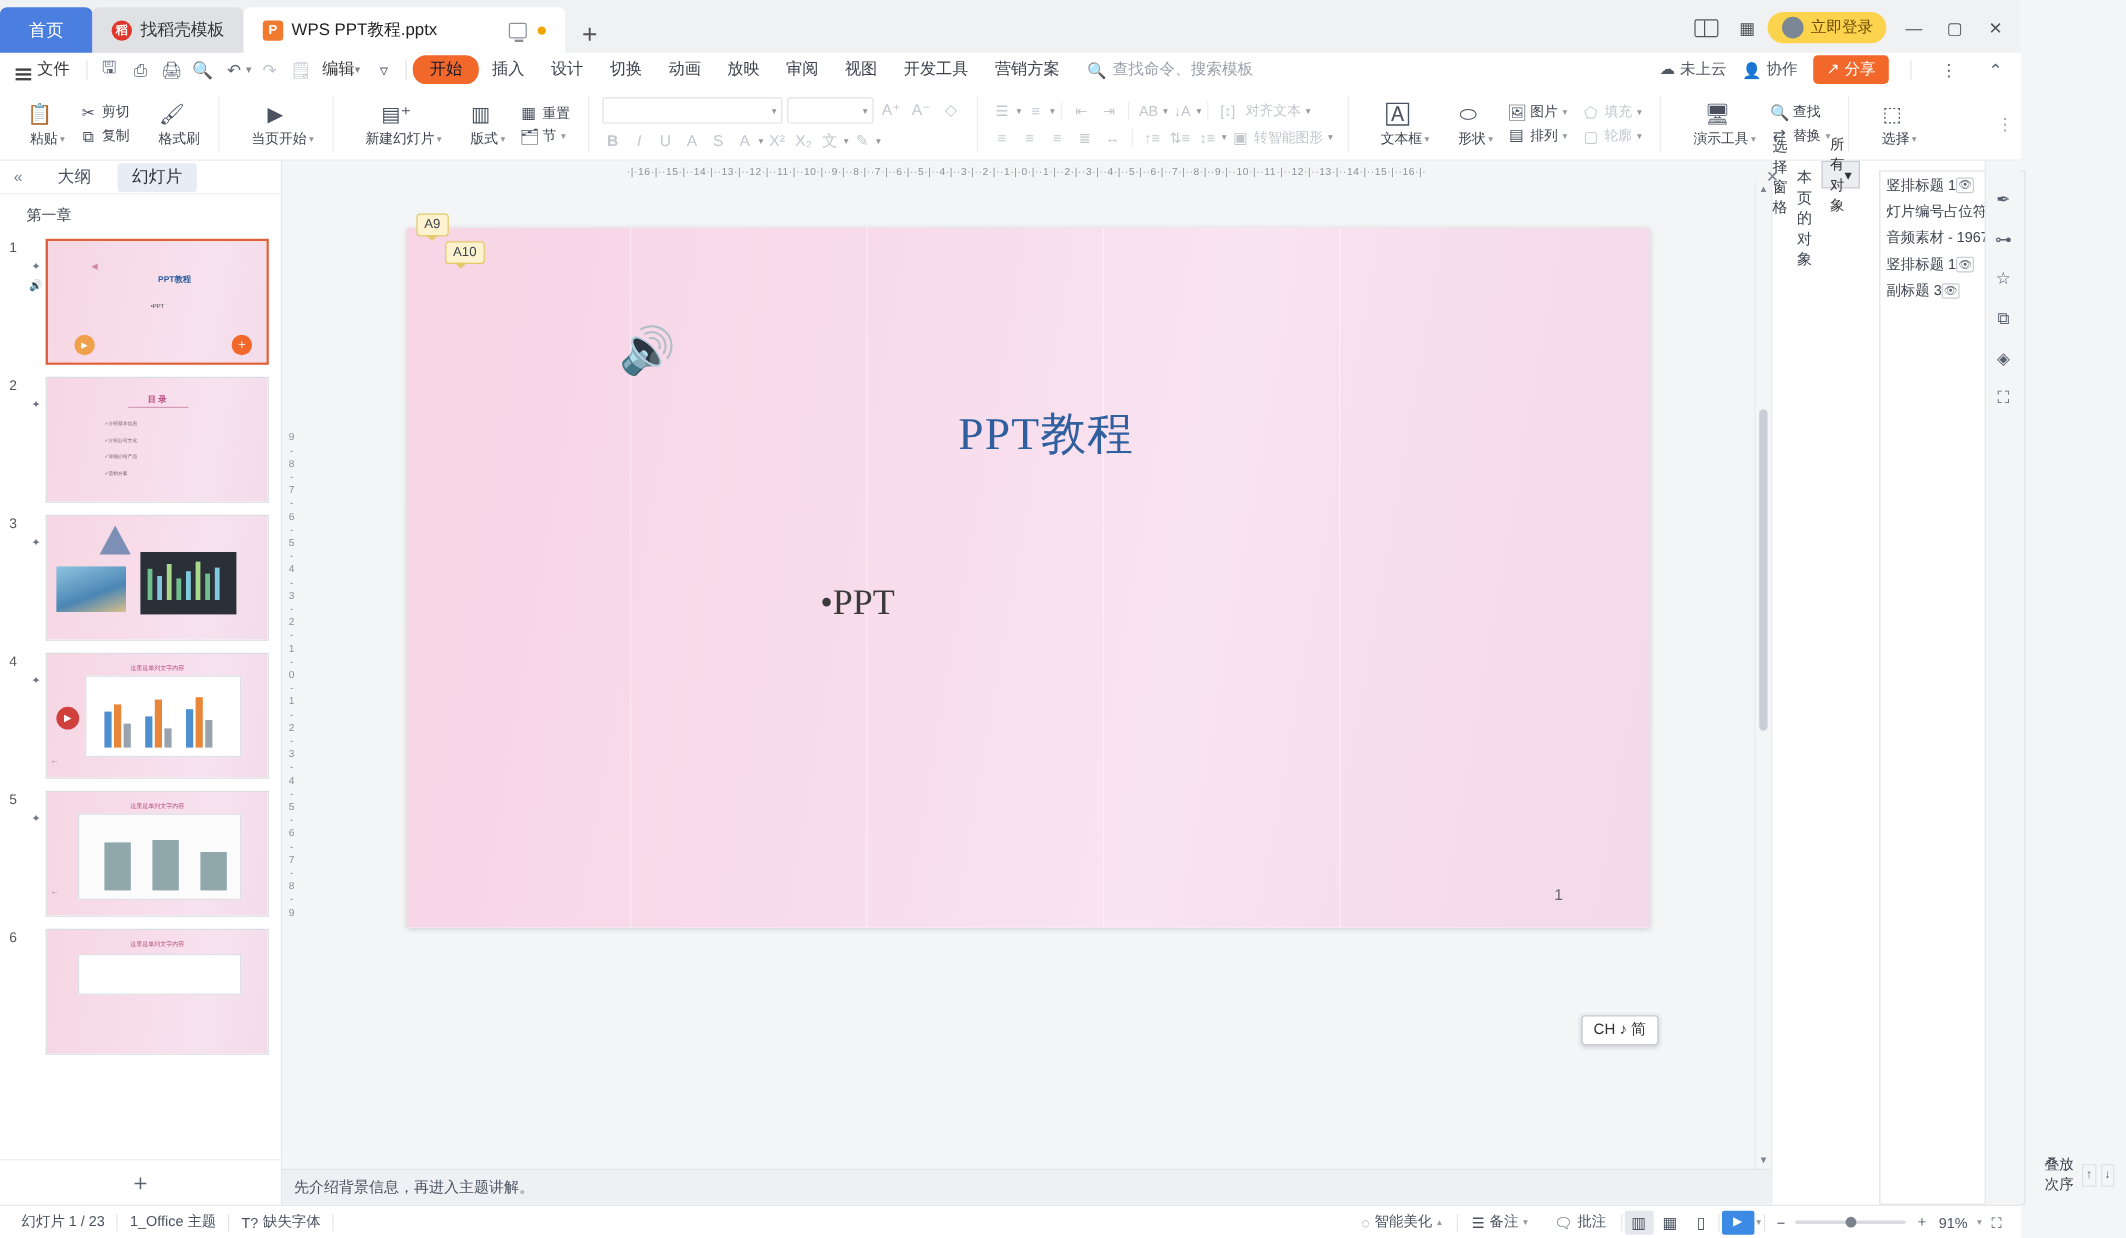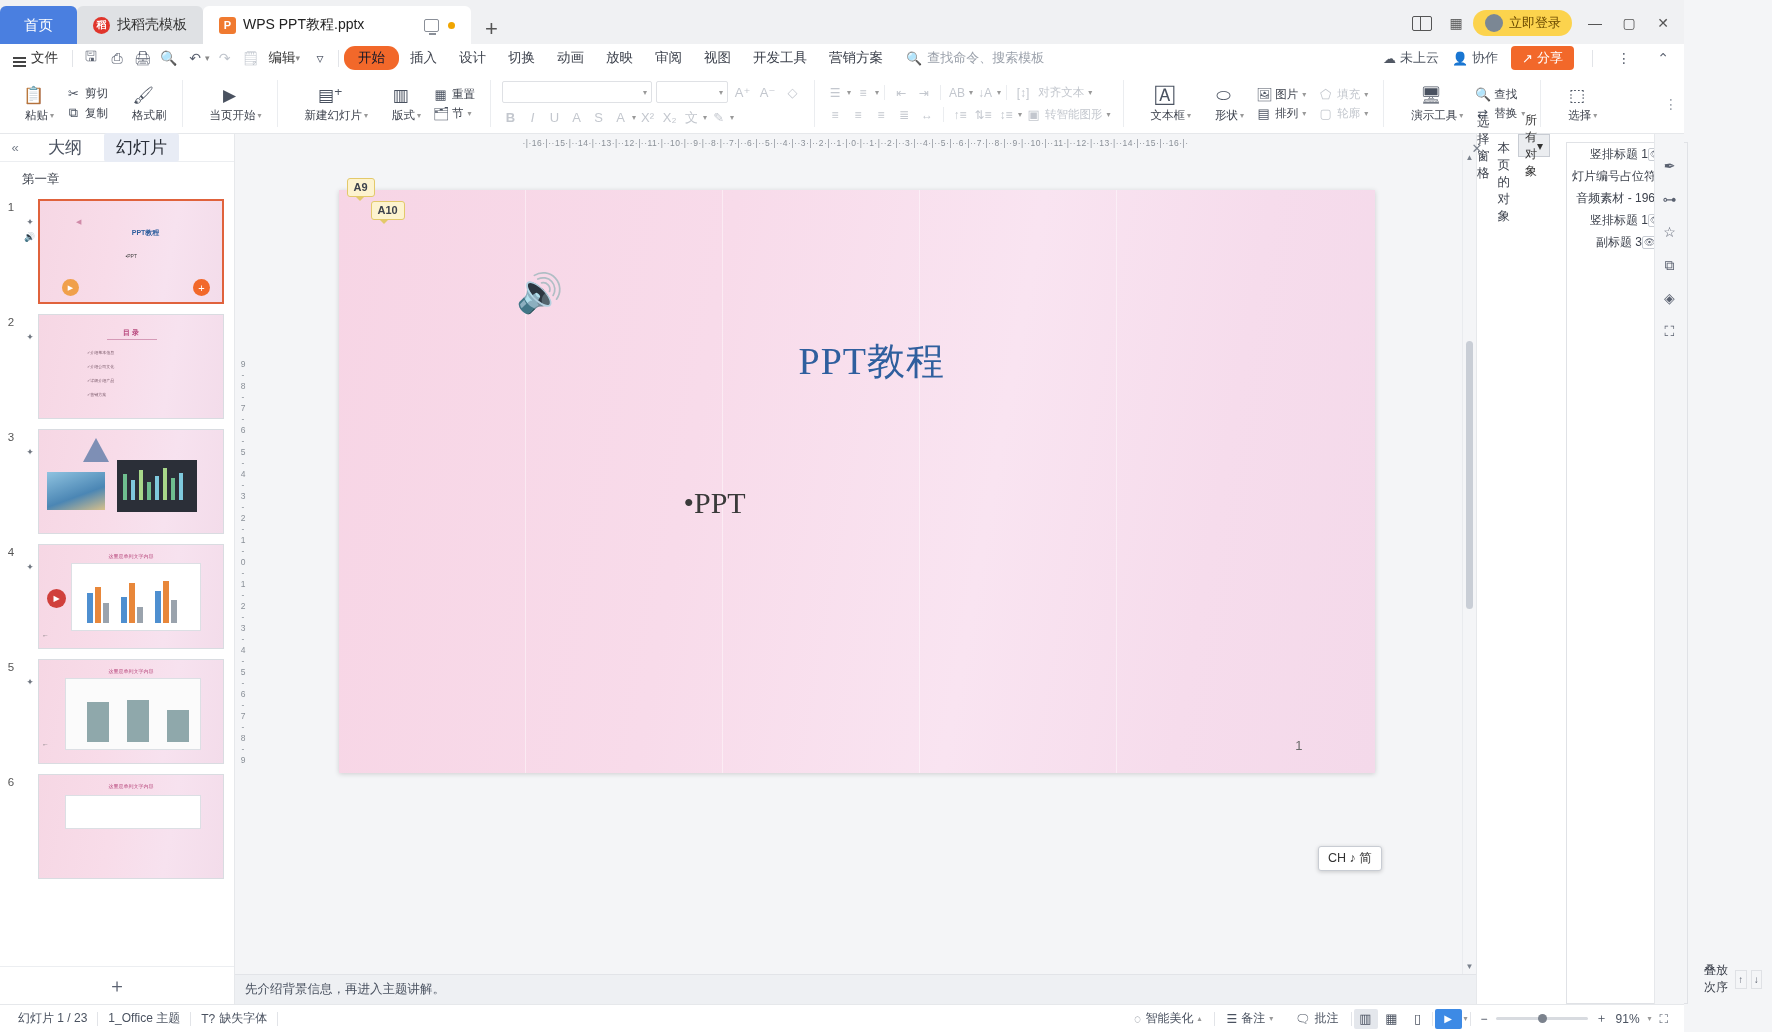--- a/index.html
+++ b/index.html
@@ -79,21 +79,21 @@
   .ribbon-end { margin-left:auto;display:flex;align-items:center;padding-right:6px;color:#9aa0aa;font-size:14px;}
 
   
   .main { flex:1; display:flex; min-height:0; background:#f4f5f7; }
 
   
   .leftpane { width:235px;flex:0 0 235px;background:#fff;display:flex;flex-direction:column;min-height:0;
               border-right:1px solid #e6e8eb;}
   .lp-head { height:28px;display:flex;align-items:center;gap:2px;padding-left:4px;border-bottom:1px solid #eceef1;}
   .collapse { width:22px;height:22px;display:flex;align-items:center;justify-content:center;color:#7b828d;font-size:13px;}
-  .lp-tab { padding:3px 12px;font-size:17px;color:#4a5260;border-radius:3px;margin-left:8px;}
+  .lp-tab { padding:3px 12px;font-size:14px;color:#4a5260;border-radius:3px;margin-left:8px;}
   .lp-tab.act { background:#e8ecf5;color:#2a2f38; }
   .chapter { font-size:12.5px;color:#3d424d;padding:9px 0 6px 22px; }
   .thumbs { flex:1;overflow:hidden;position:relative;padding-bottom:10px; }
   .thumbrow { display:flex;align-items:flex-start;padding:5px 0 5px 0; }
   .tnum { width:22px;flex:0 0 22px;text-align:center;font-size:11.5px;color:#555;padding-top:2px;}
   .ticons { width:16px;flex:0 0 16px;display:flex;flex-direction:column;align-items:center;gap:5px;
             padding-top:18px;color:#6f7680;font-size:9px;}
   .thumb { width:186px;height:105px;border:1px solid #d9dce1;background:#fff;position:relative;overflow:hidden;}
   .thumb.sel { border:2px solid #e0623c; }
   .tgrad { position:absolute;inset:0;background:linear-gradient(100deg,#f6d7e4 0%,#f8dce9 40%,#f7e2ef 70%,#f3dcea 100%);}
@@ -105,21 +105,21 @@
   .hruler { height:16px;display:flex;align-items:center;justify-content:center;background:#f4f5f7;
             font-size:8.5px;color:#8a9098;letter-spacing:.5px;white-space:nowrap;overflow:hidden;padding-top:2px;}
   .canvasrow { flex:1;display:flex;min-height:0; }
   .vruler { width:16px;flex:0 0 16px;display:flex;flex-direction:column;align-items:center;justify-content:center;
             font-size:8.5px;color:#8a9098;line-height:11px;overflow:hidden;}
   .canvaswrap { flex:1;display:flex;align-items:flex-start;justify-content:center;padding-top:40px;min-width:0;position:relative;}
   .slide { width:1036px;height:583px;position:relative;box-shadow:0 1px 5px rgba(0,0,0,.16);
            background:linear-gradient(100deg,#f7d5e5 0%,#f8dbea 35%,#f9e4f1 62%,#f6dcec 82%,#f4d9ea 100%);}
   .slide-stripe { position:absolute;top:0;bottom:0;width:1px;background:rgba(255,255,255,.45); }
   .tagbub { position:absolute;background:#fdf3cf;border:1px solid #e3c96a;border-radius:3px;
-            font-size:11px;color:#3d424d;padding:1px 6px;line-height:15px;font-weight:bold;}
+            font-size:11px;color:#3d424d;padding:1px 6px;line-height:15px;}
   .tagbub:after{content:"";position:absolute;left:7px;bottom:-5px;width:0;height:0;
             border-left:5px solid transparent;border-right:5px solid transparent;border-top:5px solid #e3c96a;}
   .spk { position:absolute; }
   .slide-title { position:absolute;color:#2f5f9e;font-size:38px;font-family:"Liberation Serif","DejaVu Serif",serif;
                  letter-spacing:1px; }
   .slide-bullet { position:absolute;color:#3a3a3a;font-size:30px;font-family:"Liberation Serif","DejaVu Serif",serif;}
   .slide-num { position:absolute;right:72px;bottom:20px;font-size:13px;color:#6a6a6a; }
   .scrollv { width:14px;flex:0 0 14px;background:#f4f5f7;display:flex;flex-direction:column;align-items:center;
              border-left:1px solid #e9ebee;}
   .sv-arrow{font-size:8px;color:#7b828d;padding:3px 0;}
@@ -132,21 +132,21 @@
 
   
   .rightpane { width:178px;flex:0 0 178px;background:#fff;display:flex;flex-direction:row;
                border-left:1px solid #e6e8eb;min-height:0;}
   .rp-head { height:28px;display:flex;align-items:center;justify-content:center;position:relative;font-size:12.5px;color:#3d424d;}
   .rp-close{position:absolute;right:7px;color:#7b828d;font-size:13px;}
   .rp-sub{font-size:12.5px;color:#3d424d;padding:6px 0 5px 8px;}
   .rp-select{margin:0 8px;height:23px;border:1px solid #c8ccd3;background:#ebedf0;display:flex;align-items:center;
              justify-content:space-between;padding:0 6px;font-size:12px;color:#333;}
   .rp-list{margin:8px 8px 0 8px;border:1px solid #e0e2e6;flex:0 0 auto;}
-  .rp-item{height:22px;display:flex;align-items:center;justify-content:center;padding:0 6px 0 5px;font-size:12px;color:#3d424d;}
+  .rp-item{height:22px;display:flex;align-items:center;justify-content:flex-start;padding:0 6px 0 5px;font-size:12px;color:#3d424d;}
   .eye{width:15px;height:13px;border:1px solid #c8ccd3;border-radius:2px;display:flex;align-items:center;
        justify-content:center;font-size:9px;color:#5a6170;}
   .rp-foot{margin-top:auto;display:flex;align-items:center;gap:4px;padding:8px;font-size:12px;color:#3d424d;}
   .ordbtn{width:19px;height:19px;border:1px solid #dfe1e5;display:flex;align-items:center;justify-content:center;
           font-size:10px;color:#5a6170;}
 
   
   .rail { width:30px;flex:0 0 30px;background:#f4f5f7;display:flex;flex-direction:column;align-items:center;
           gap:13px;padding-top:22px;border-left:1px solid #e6e8eb;}
   .railico{width:20px;height:20px;display:flex;align-items:center;justify-content:center;color:#5a6170;font-size:14px;}

